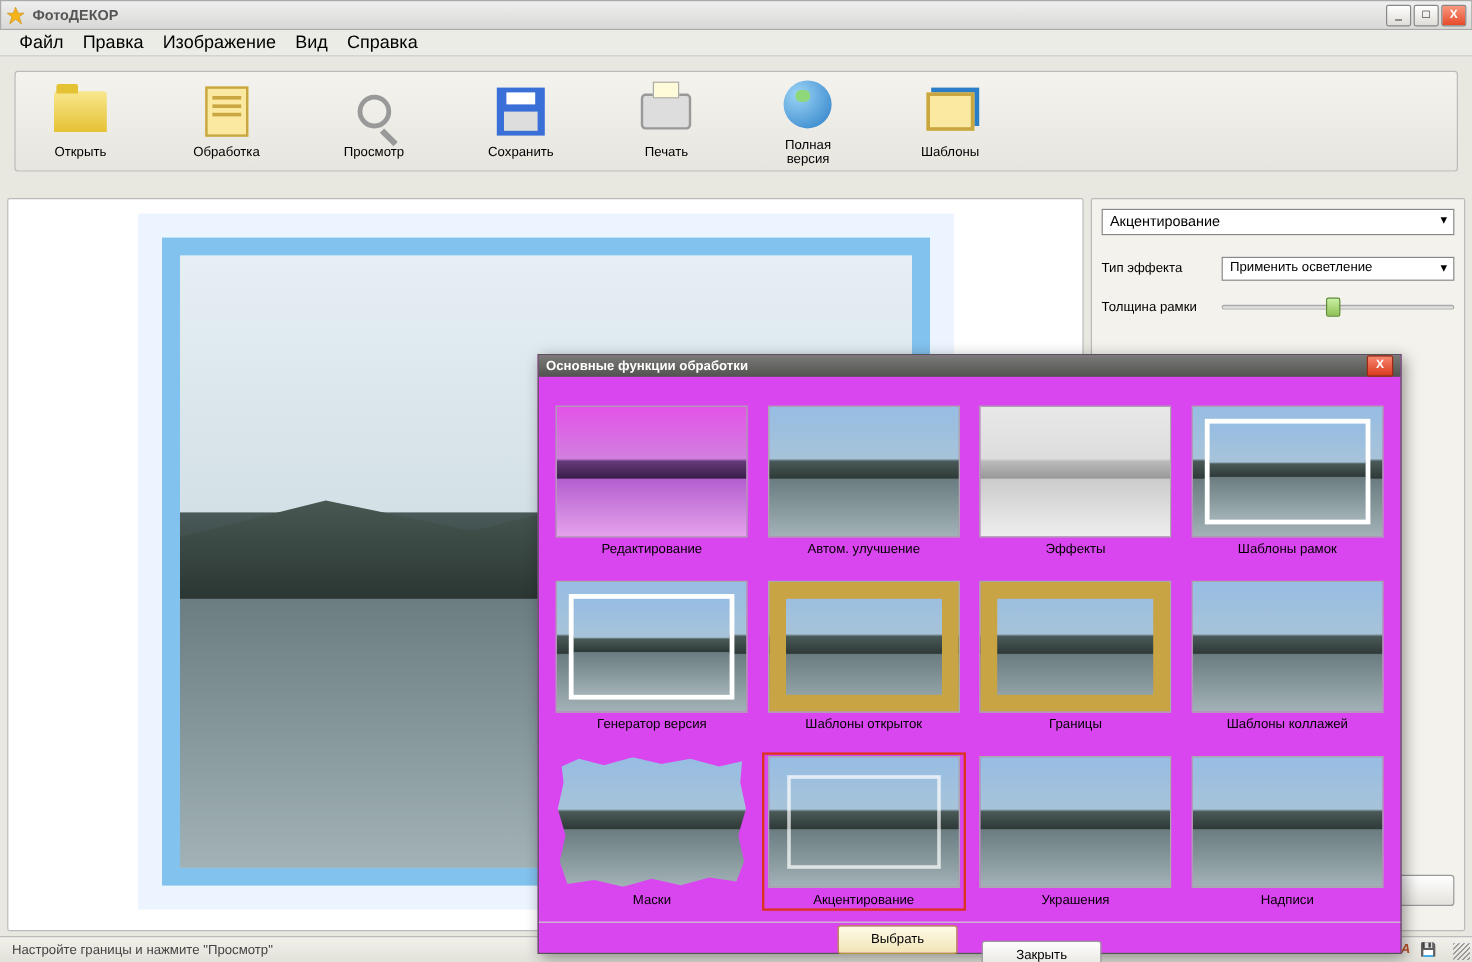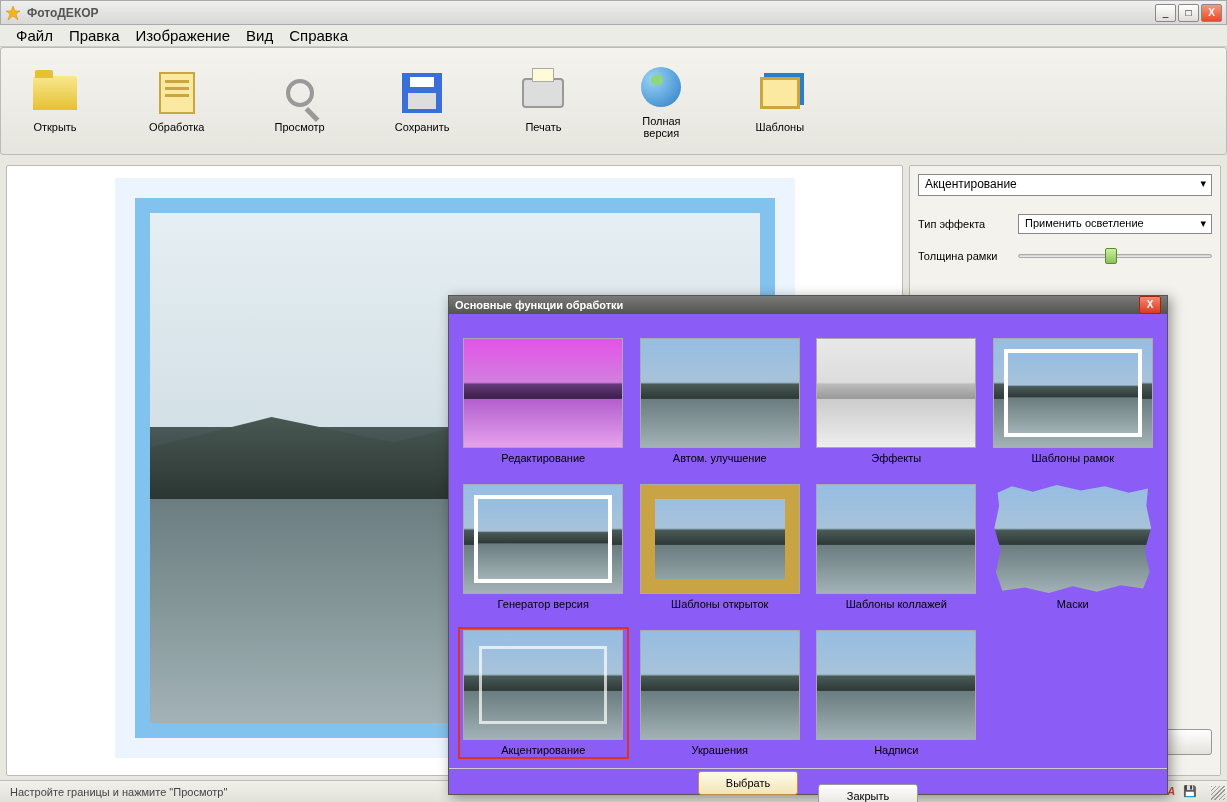--- a/index.html
+++ b/index.html
@@ -11,21 +11,21 @@
 .titlebar .title { font-size: 12px; font-weight: bold; color: #555; flex: 1; }
 .titlebar .win-btns { display: flex; gap: 2px; }
 .titlebar .win-btn { width: 21px; height: 18px; border: 1px solid #888; background: linear-gradient(#fff,#e0ddd8); border-radius: 2px; font-size: 10px; line-height: 16px; text-align: center; cursor: pointer; }
 .titlebar .win-btn.close { background: linear-gradient(#f8987e,#e7492a); color: white; font-weight: bold; }
 
 
 .menubar { height: 22px; background: #ecece6; border-bottom: 1px solid #ccc; display: flex; align-items: center; padding: 0 8px; }
 .menubar .menu-item { font-size: 15px; padding: 3px 8px; cursor: pointer; }
 
 
-.toolbar { height: 108px; background: linear-gradient(#f4f3ee,#e6e5de); border: 1px solid #bbb; margin: 0; border-radius: 3px; display: flex; align-items: center; padding: 0 30px; gap: 70px; }
+.toolbar { height: 84px; background: linear-gradient(#f4f3ee,#e6e5de); border: 1px solid #bbb; margin: 12px; border-radius: 3px; display: flex; align-items: center; padding: 0 30px; gap: 70px; }
 .tool-btn { display: flex; flex-direction: column; align-items: center; font-size: 11px; cursor: pointer; gap: 4px; }
 .tool-btn .ticon { width: 48px; height: 48px; display: flex; align-items: center; justify-content: center; }
 .tool-btn .tlabel { text-align: center; white-space: nowrap; }
 
 
 .main-area { position: absolute; top: 165px; left: 6px; right: 6px; bottom: 26px; display: flex; gap: 6px; }
 .canvas-pane { flex: 1; background: #fff; border: 1px solid #bbb; border-radius: 2px; display: flex; align-items: flex-start; justify-content: center; padding: 12px; }
 .canvas-inner { width: 680px; height: 580px; background: #ecf5ff; padding: 20px; display:flex; align-items:center; justify-content:center;}
 .photo-frame { width: 640px; height: 540px; border: 15px solid #82c2ee; background: linear-gradient(#dfeaf0 0%, #cbd8e0 38%, #4a5a58 42%, #2e3a37 55%, #5b6c6d 56%, #95a6ab 100%); position: relative; }
 .photo-frame .sky { position:absolute; top:0; left:0; right:0; height:42%; background: linear-gradient(#e6eff3,#d3e0e6);}
@@ -41,21 +41,21 @@
 .slider-track { flex:1; height: 4px; background: linear-gradient(#ccc,#eee); border: 1px solid #aaa; border-radius: 2px; position: relative;}
 .slider-thumb { position:absolute; top:-7px; left: 45%; width: 12px; height: 16px; background: linear-gradient(#caf0a4,#8dc153); border:1px solid #5a8a2f; border-radius: 2px; cursor:pointer;}
 .side-btn-row { display:flex; gap: 10px; margin-top: auto; padding: 12px 0;}
 .side-btn { flex:1; height: 26px; font-size: 11px; border: 1px solid #999; background: linear-gradient(#fff,#e4e2dc); border-radius: 3px; cursor:pointer;}
 
 
 .statusbar { position: absolute; bottom: 0; left: 0; right: 0; height: 22px; background: linear-gradient(#f1f0ea,#e2e1d9); border-top: 1px solid #bbb; font-size: 11px; padding: 3px 10px; color: #444; display:flex; align-items:center;}
 .statusbar .status-icons { margin-left:auto; display:flex; gap:8px; padding-right:20px;}
 
 
-.dialog { position: absolute; top: 295px; left: 448px; width: 720px; height: 500px; background: #8b5cf6; border: 1px solid #555; box-shadow: 3px 3px 12px rgba(0,0,0,0.4); display: flex; flex-direction: column; }
+.dialog { position: absolute; top: 295px; left: 448px; width: 720px; height: 500px; background: #d946ef; border: 1px solid #555; box-shadow: 3px 3px 12px rgba(0,0,0,0.4); display: flex; flex-direction: column; }
 .dialog .dialog-title { height: 24px; background: linear-gradient(#7a7a78,#52524f); color: #fff; font-size: 11px; font-weight: bold; display: flex; align-items: center; padding: 0 6px; }
 .dialog .dialog-title .title-text { flex: 1; }
 .dialog .dlg-close { width: 22px; height: 18px; background: linear-gradient(#f7876f,#d93b1e); border: 1px solid #a02810; border-radius: 2px; color:#fff; font-weight:bold; font-size:10px; text-align:center; line-height:16px; cursor:pointer;}
 .dialog .grid { flex:1; padding: 12px; display: grid; grid-template-columns: repeat(4, 1fr); gap: 8px 12px; align-content: start;}
 .thumb-cell { display: flex; flex-direction: column; align-items: center; gap: 4px; cursor:pointer;margin-top:12px;}
 .thumb-cell .thumb { width: 160px; height: 110px; border: 1px solid #aaa; background: linear-gradient(#96bde3 0%, #a7c3d9 40%, #4a5a58 42%, #2e3a37 55%, #6b7d80 56%, #a2b2b6 100%); position:relative; overflow:hidden;}
 .thumb-cell .thumb.magenta { background: linear-gradient(#e353e7 0%, #d27fe0 40%, #663a7a 42%, #3a1e4a 55%, #b35fcf 56%, #e6a2ed 100%);}
 .thumb-cell .thumb.gray { background: linear-gradient(#e8e8e8 0%, #ddd 40%, #bbb 42%, #999 55%, #ccc 56%, #eee 100%);}
 .thumb-cell .thumb.goldframe::before { content:""; position:absolute; inset:0; border: 14px solid #c9a445;}
 .thumb-cell .thumb.innerphoto::before { content:""; position:absolute; inset:10px; border:4px solid #fff; background: linear-gradient(#96bde3 0%, #a7c3d9 40%, #4a5a58 42%, #2e3a37 55%, #6b7d80 56%, #a2b2b6 100%);}
@@ -225,20 +225,24 @@
       </div>
       <div class="thumb-cell">
         <div class="thumb goldframe innerphoto"></div>
         <div class="caption">Генератор версия</div>
       </div>
       <div class="thumb-cell">
         <div class="thumb goldframe"></div>
         <div class="caption">Шаблоны открыток</div>
       </div>
       <div class="thumb-cell">
+        <div class="thumb goldframe"></div>
+        <div class="caption">Границы</div>
+      </div>
+      <div class="thumb-cell">
         <div class="thumb normal"></div>
         <div class="caption">Шаблоны коллажей</div>
       </div>
       <div class="thumb-cell">
         <div class="thumb torn"></div>
         <div class="caption">Маски</div>
       </div>
       <div class="thumb-cell selected">
         <div class="thumb selected-mark"></div>
         <div class="caption">Акцентирование</div>

